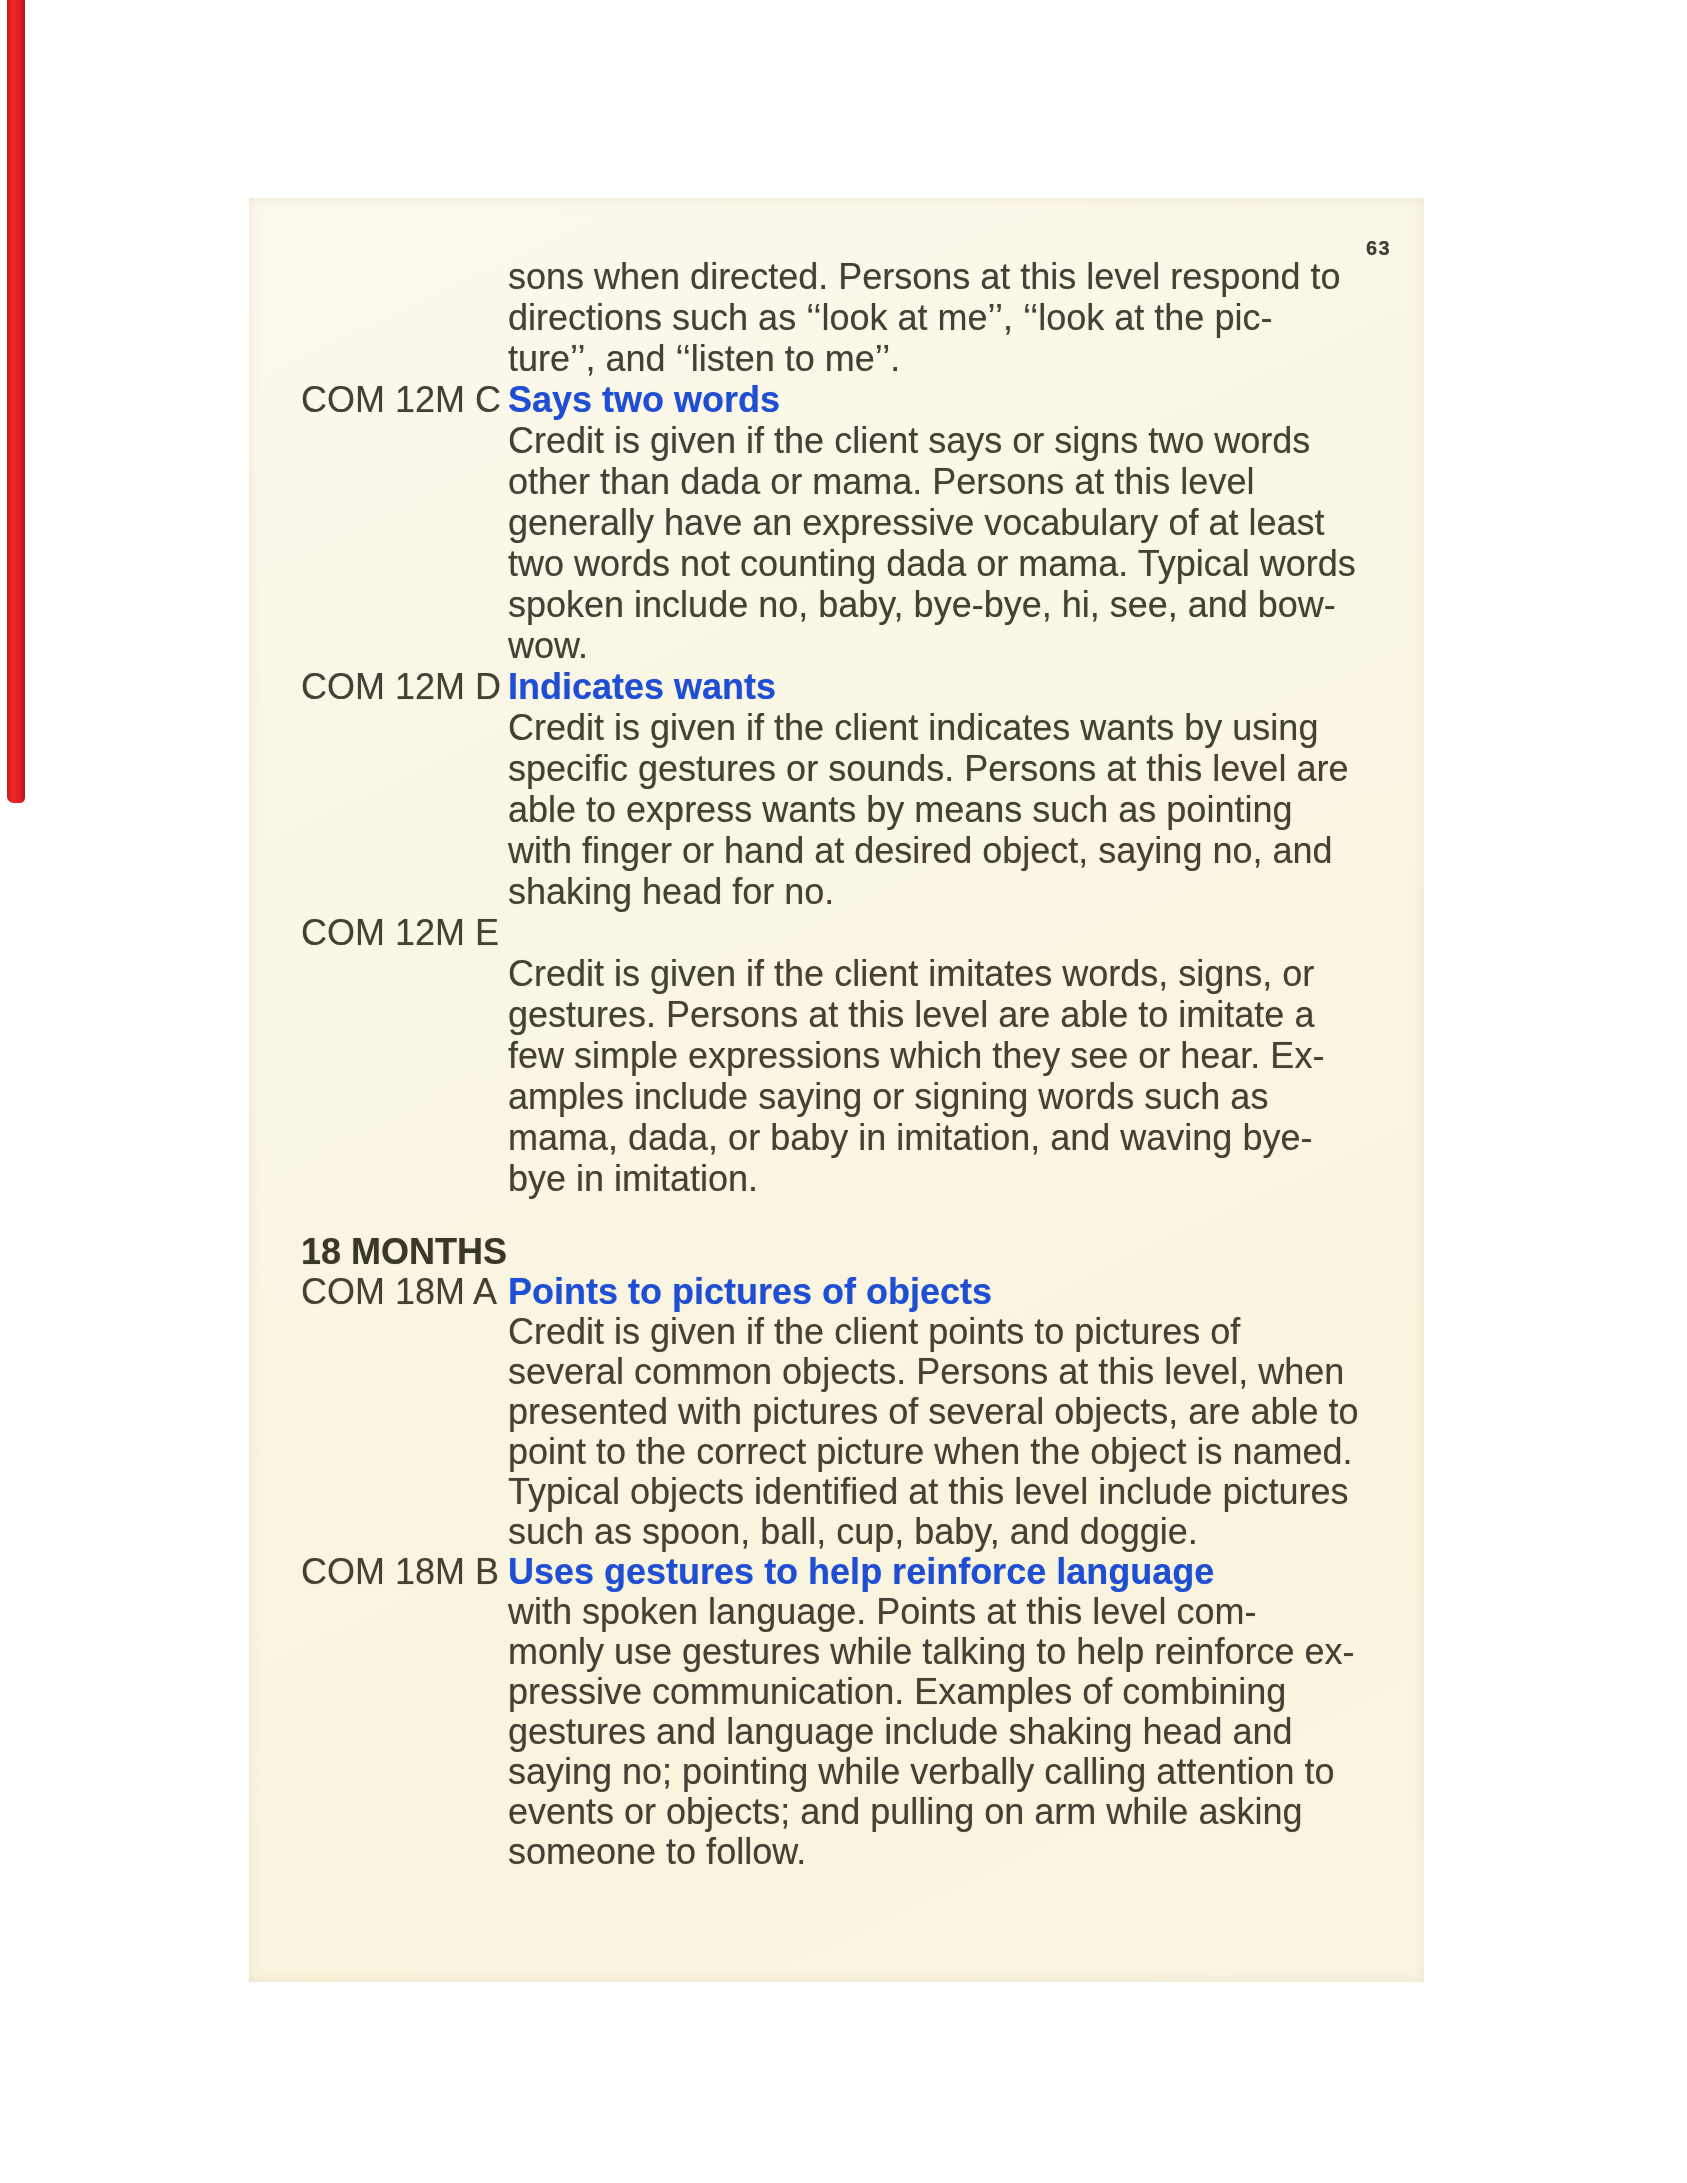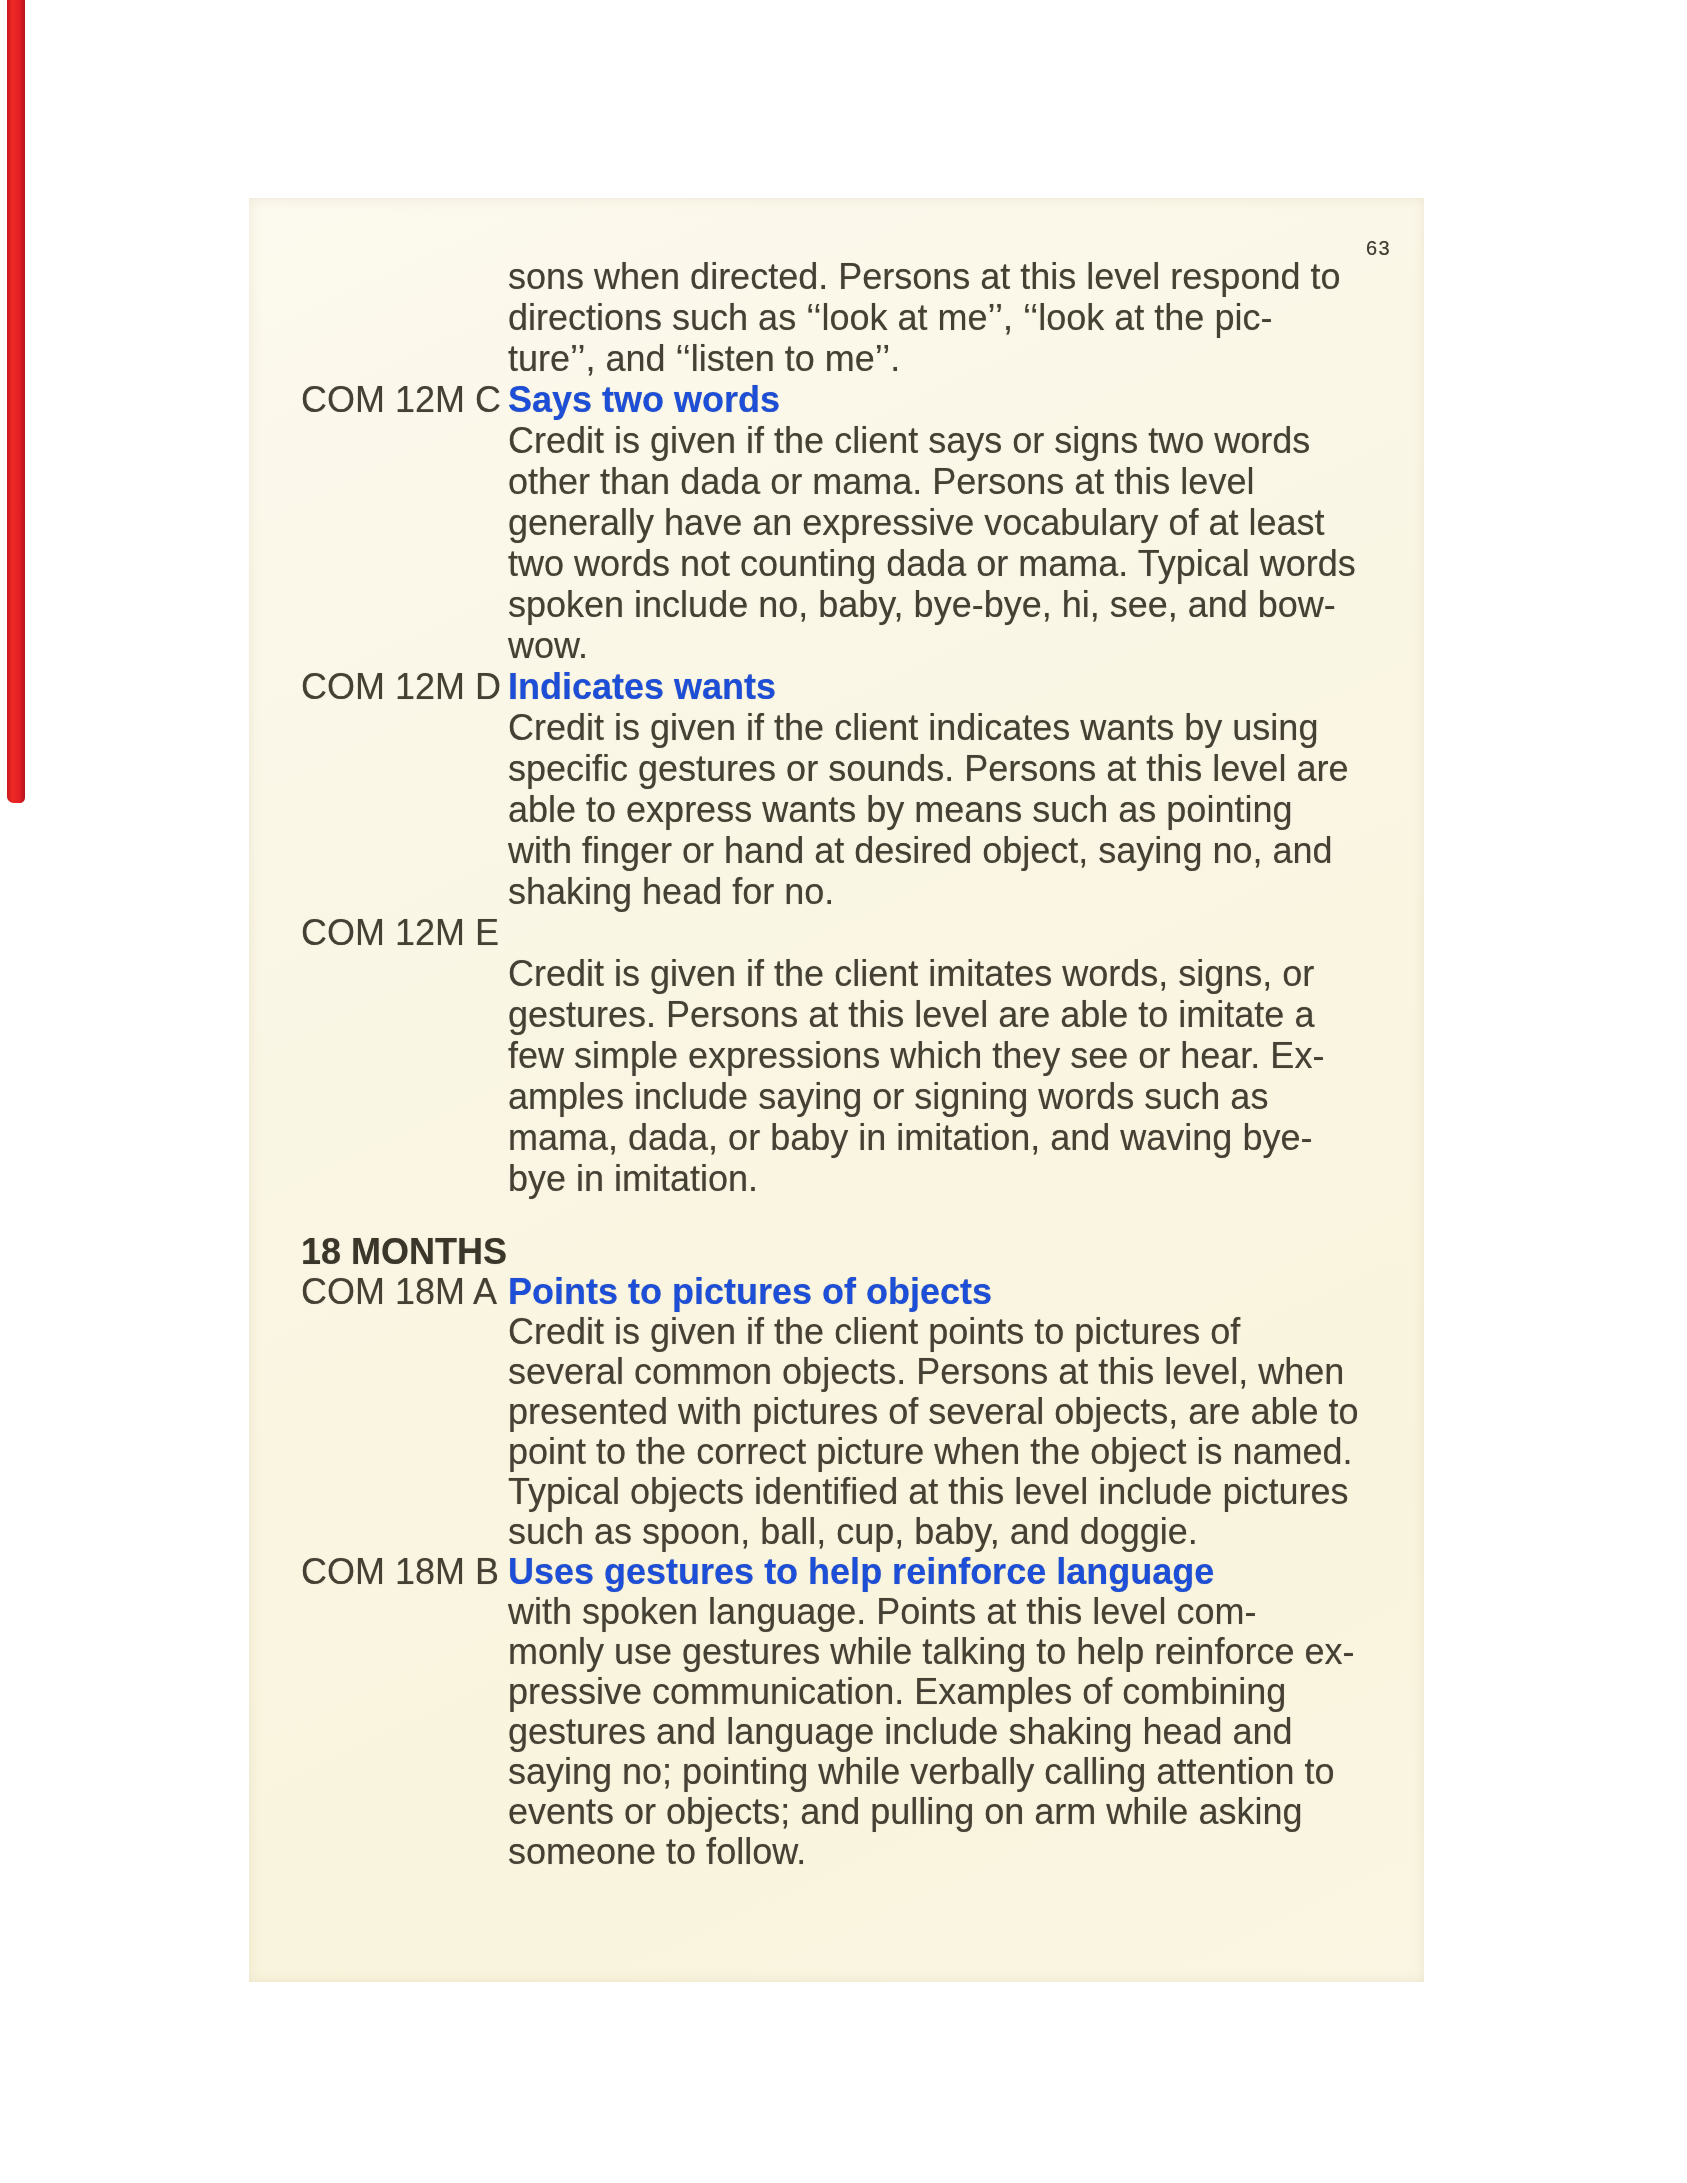--- a/index.html
+++ b/index.html
@@ -15,21 +15,21 @@
     background:linear-gradient(155deg,#fcf9ee 0%,#faf6e4 40%,#f9f4dd 78%,#faf6e3 100%);
     box-shadow:0 0 12px rgba(190,180,140,0.25) inset;
   }
   .redbar{
     position:absolute;left:6.6px;top:0;width:18px;height:803px;
     background:linear-gradient(90deg,#c6181d 0%,#ee2a26 30%,#e31e24 70%,#b2141a 100%);
     border-radius:0 0 5.3px 6.6px;
   }
   .pagenum{
     position:absolute;left:1366px;top:237px;
-    font-size:20px;font-weight:normal;letter-spacing:1.3px;
+    font-size:20px;font-weight:bold;letter-spacing:1.3px;
     color:#413d33;
     text-shadow:0 0 0.7px rgba(64,60,48,.6);
   }
   .text-block{
     position:absolute;left:0;top:256px;width:1687px;
     font-size:36px;
     color:#444033;
     text-shadow:0 0 0.9px rgba(70,64,50,.45);
     padding-left:40px;
   }

